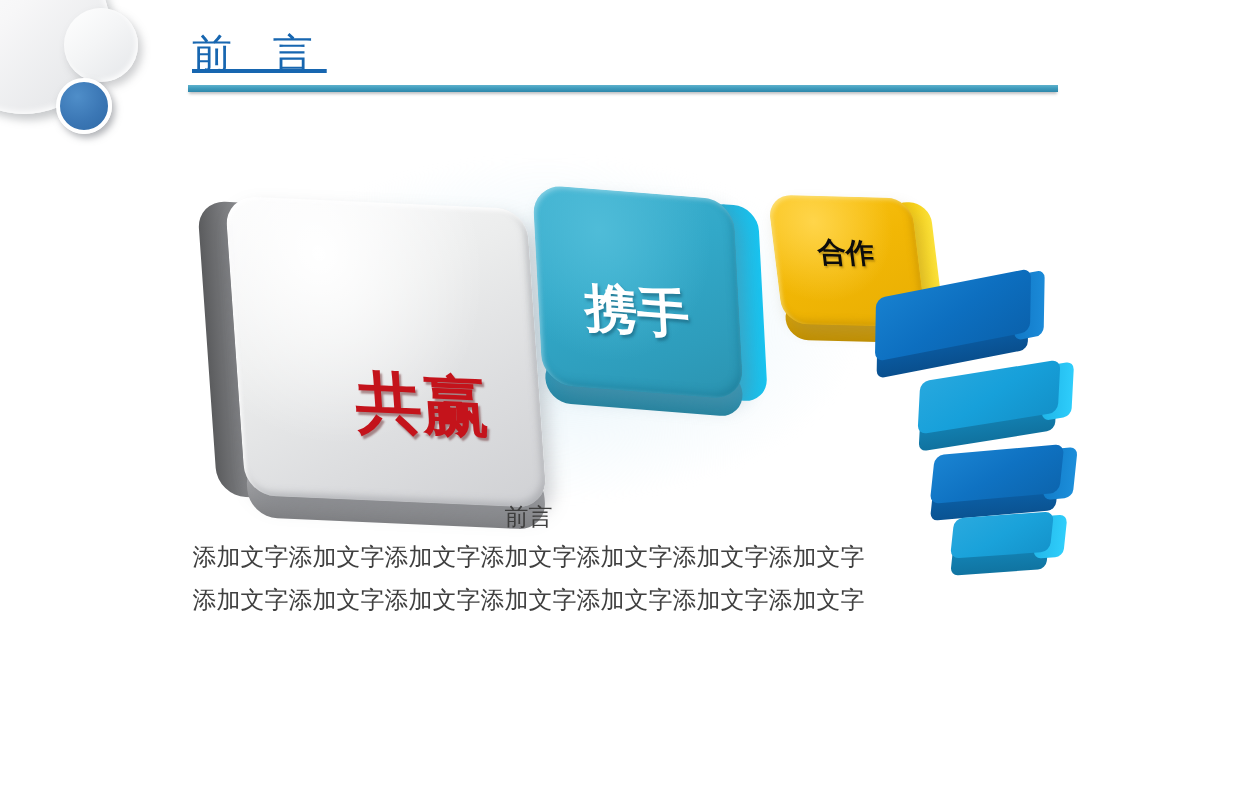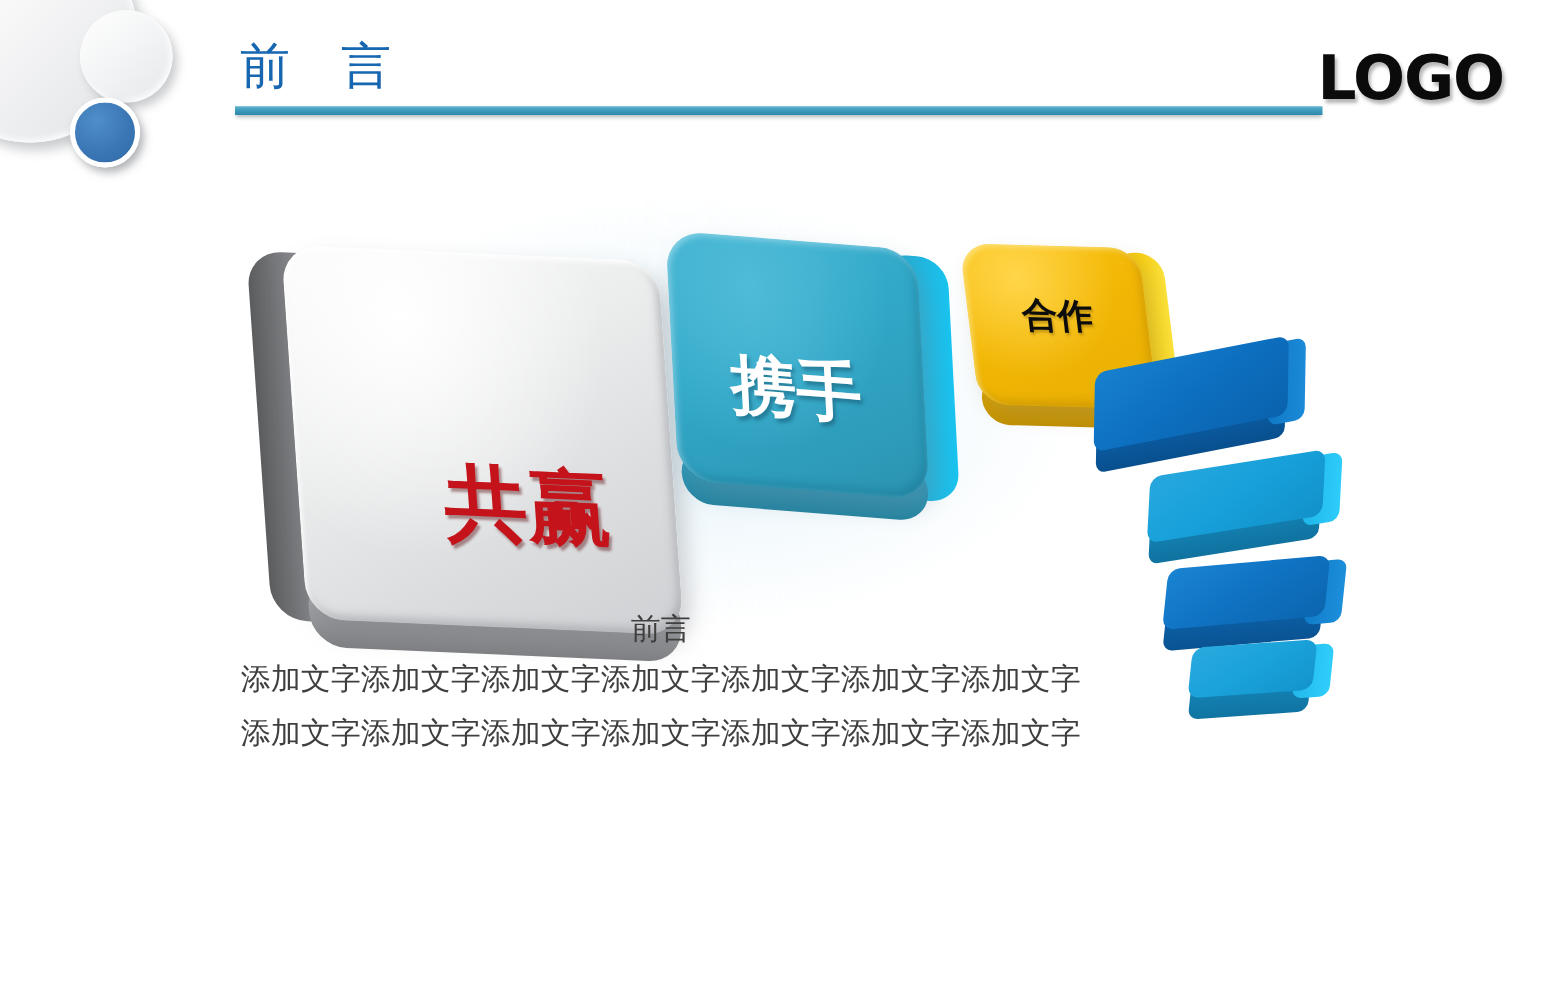--- a/index.html
+++ b/index.html
@@ -69,20 +69,21 @@
     position: absolute;
     left: 192px;
     top: 33px;
     font-size: 40px;
     letter-spacing: 14px;
     font-weight: 400;
     color: #1766b0;
     font-family: "DejaVu Sans", "Liberation Sans", sans-serif;
     line-height: 1;
     white-space: nowrap;
+    text-decoration: underline;
   }
   .header-rule {
     position: absolute;
     left: 188px;
     top: 85px;
     width: 870px;
     height: 7px;
     background: linear-gradient(to bottom, #5fb2cd 0%, #3f9cbd 45%, #2e88ab 100%);
     box-shadow: 0 3px 3px -1px rgba(110,115,120,0.45);
   }
@@ -334,21 +335,21 @@
     transform: rotate(-4deg) skewX(-10deg);
   }
   .bar-4 .top    { background: linear-gradient(150deg, #2aa9de 0%, #1aa2da 50%, #1493cb 100%); }
   .bar-4 .front  { background: linear-gradient(to bottom, #1488bc 0%, #1074a1 100%); }
   .bar-4 .rside  { background: linear-gradient(to right, #22b7e9 0%, #30cefb 100%); }
 
   
   .body-copy {
     position: absolute;
     left: 0;
-    top: 484px;
+    top: 498px;
     width: 1057px;
     text-align: center;
   }
   .body-copy .line {
     font-family: "DejaVu Sans", "Liberation Sans", sans-serif;
     font-size: 24px;
     color: #3f3f3f;
     line-height: 43px;
     white-space: nowrap;
   }
@@ -360,21 +361,20 @@
 <div class="slide">
 
   <div class="deco-circles">
     <div class="circle-big"></div>
     <div class="circle-med"></div>
     <div class="circle-accent"></div>
   </div>
 
   <div class="page-title">前  言</div>
   <div class="header-rule"></div>
-  <div class="logo">LOGO</div>
 
   <div class="stage">
     <div class="glow"></div>
 
     <div class="tile tile-silver">
       <div class="side"></div>
       <div class="bottomedge"></div>
       <div class="face"></div>
       <div class="label">共赢</div>
     </div>

